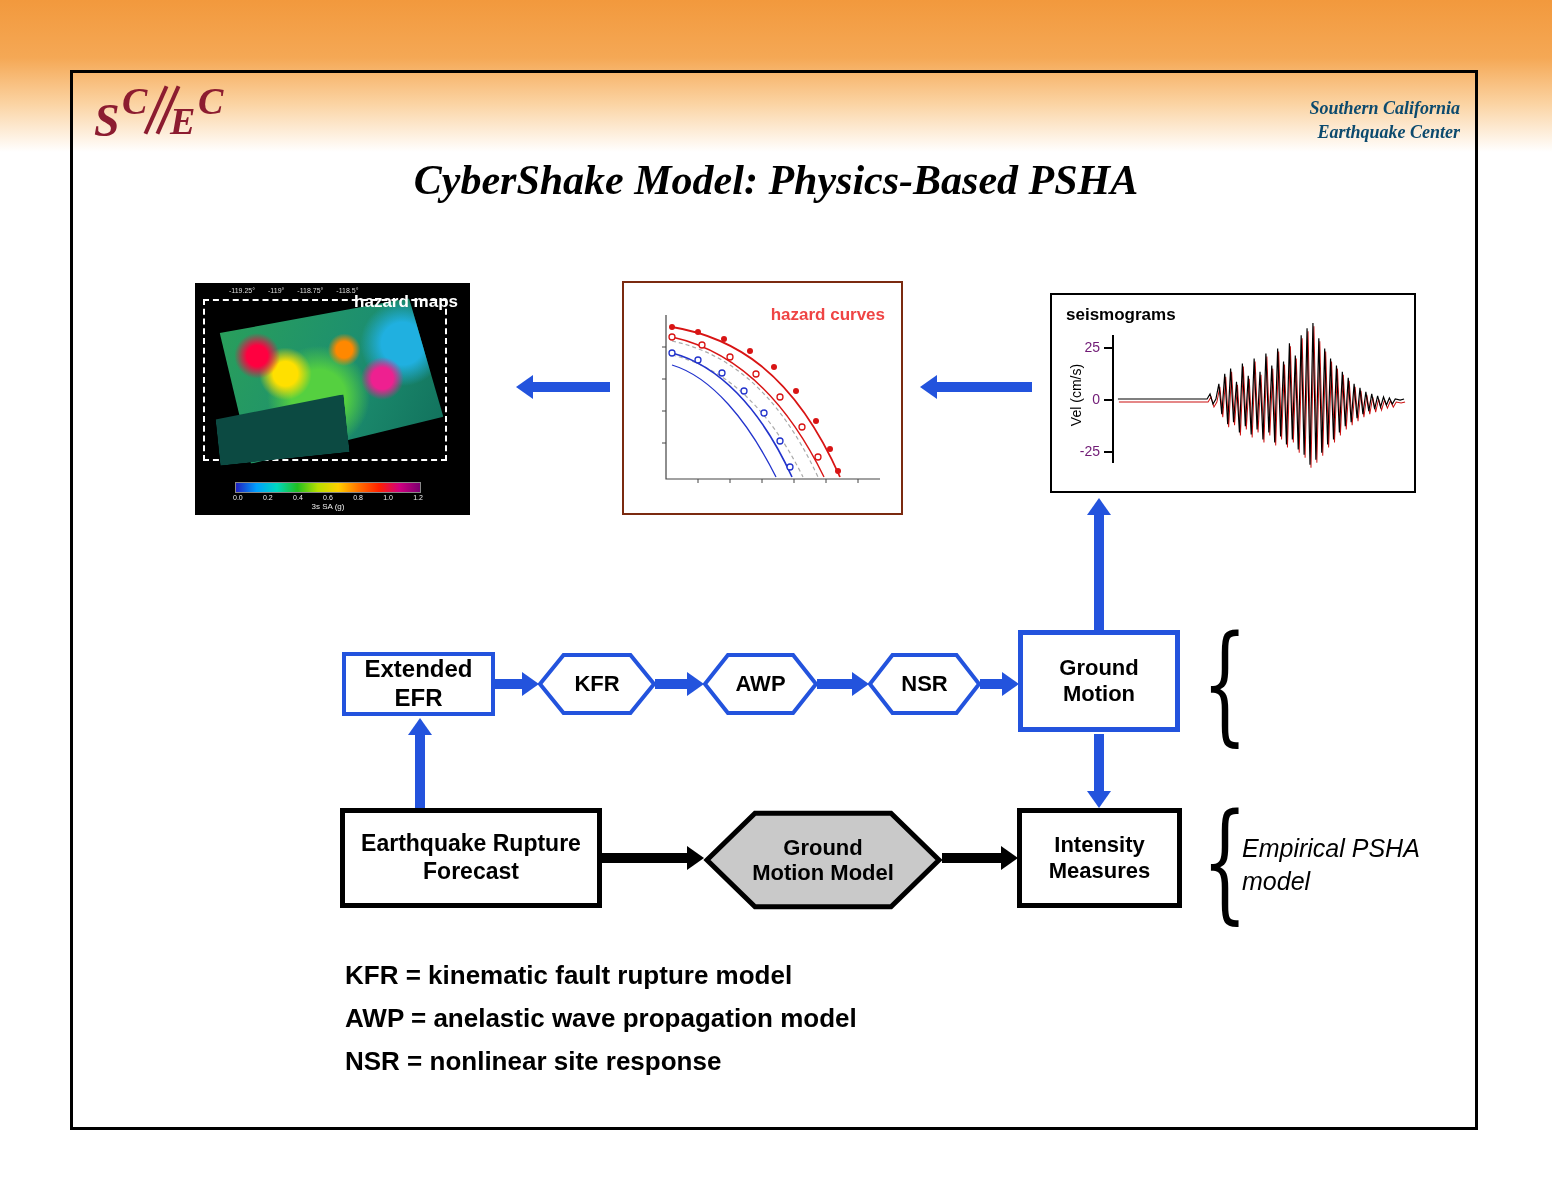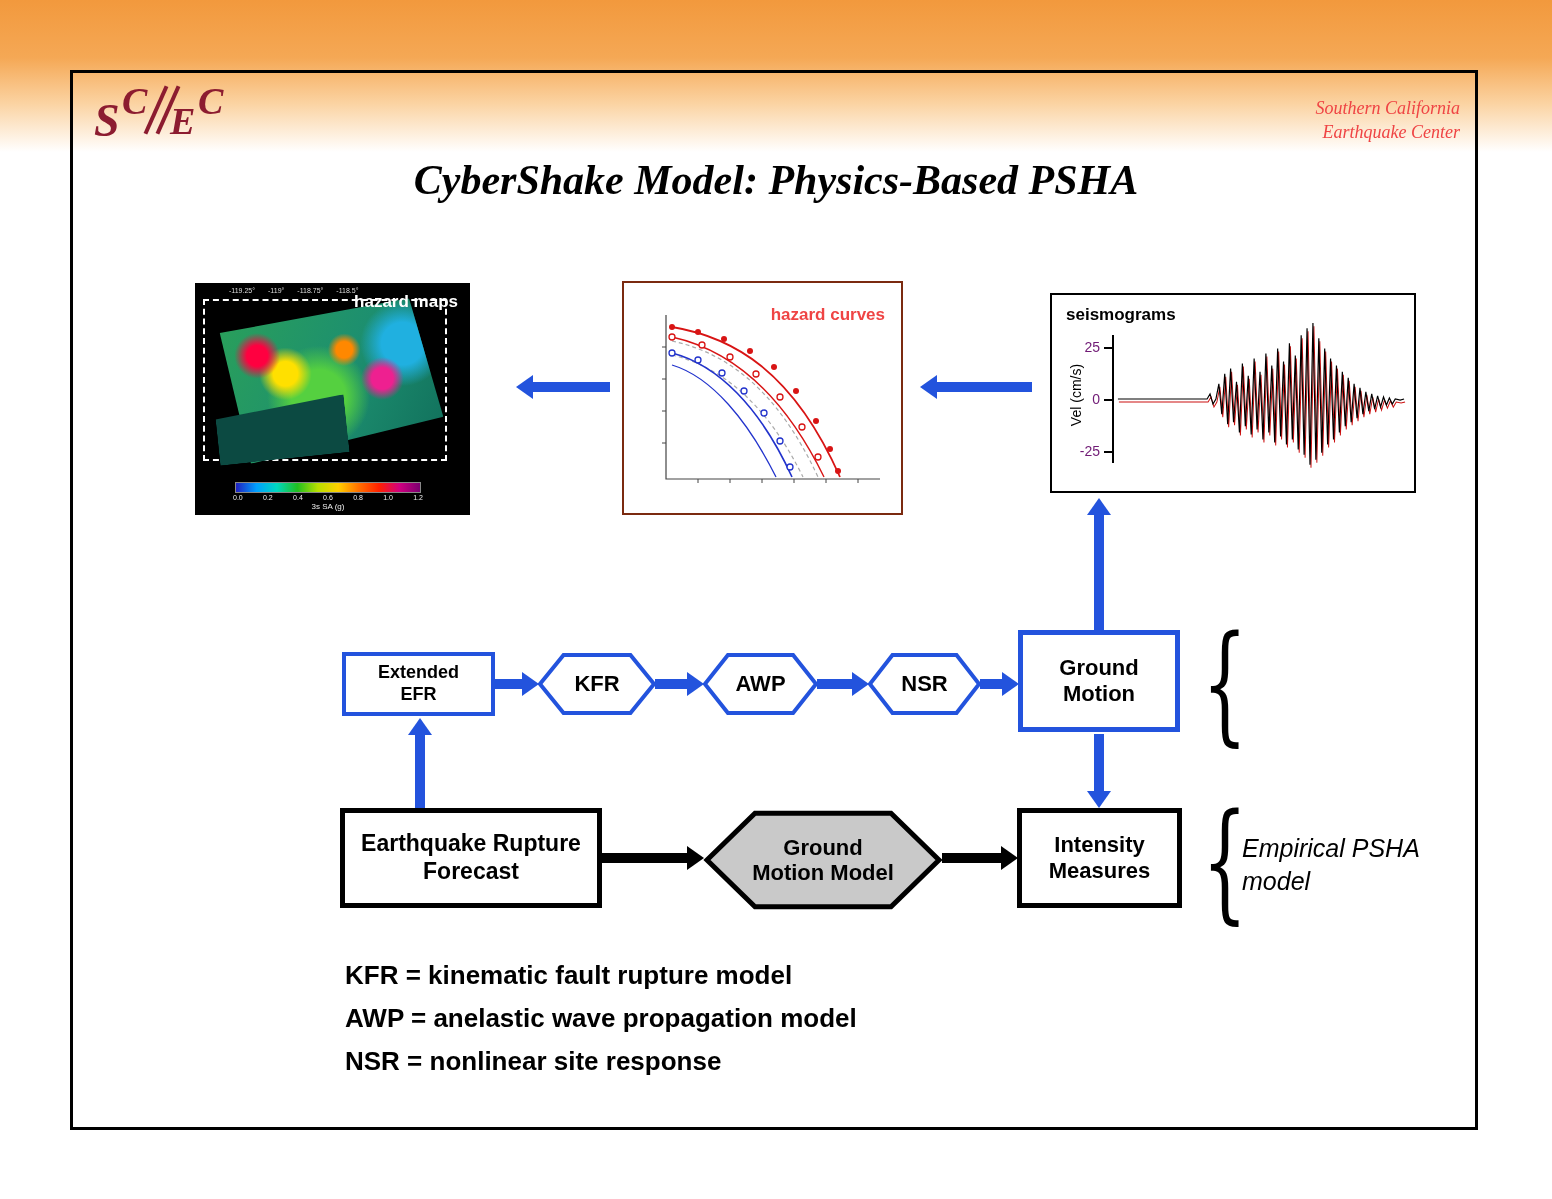--- a/index.html
+++ b/index.html
@@ -18,22 +18,22 @@
   .logo span { position: absolute; line-height: 1; }
   .logo .l-s  { left: 2px;  top: 18px; font-size: 46px; }
   .logo .l-c1 { left: 30px; top: 2px;  font-size: 38px; }
   .logo .l-e  { left: 78px; top: 22px; font-size: 38px; }
   .logo .l-c2 { left: 106px;top: 2px;  font-size: 38px; }
   .logo .slash { position: absolute; width: 4px; height: 52px; background: #8c1c30; transform: rotate(24deg); }
   .logo .s1 { left: 62px; top: 4px; }
   .logo .s2 { left: 74px; top: 4px; }
 
   .org { position: absolute; right: 92px; top: 96px; text-align: right;
-    font-family: "Liberation Serif", serif; font-style: italic; font-weight: normal;
-    font-size: 18px; color: #ef4444; line-height: 1.35; }
+    font-family: "Liberation Serif", serif; font-style: italic; font-weight: bold;
+    font-size: 18px; color: #0c4a6e; line-height: 1.35; }
 
   .title { position: absolute; left: 0; right: 0; top: 156px; margin: 0; text-align: center;
     font-family: "Liberation Serif", serif; font-style: italic; font-weight: bold;
     font-size: 42px; color: #000; }
 
   
   .panel { position: absolute; }
   .panel-maps { left: 195px; top: 283px; width: 275px; height: 232px; background: #000; }
   .maps-label { position: absolute; right: 12px; top: 9px; color: #fff; font-weight: bold; font-size: 17px; z-index: 4; }
   .maps-axis-top { position: absolute; left: 34px; top: 4px; display: flex; gap: 13px;
@@ -74,21 +74,21 @@
     font-size: 14px; text-align: center; color: #000; }
   .seis-ytick { position: absolute; left: 16px; width: 32px; text-align: right; font-size: 14px; color: #701a75; }
   .seis-tickmark { position: absolute; left: 52px; width: 8px; height: 2px; background: #000; }
   .seis-axis { position: absolute; left: 60px; top: 40px; width: 2px; height: 128px; background: #000; }
   .seis-wave { position: absolute; left: 62px; top: 18px; width: 294px; height: 172px; }
 
   
   .fbox { position: absolute; background: #fff; display: flex; flex-direction: column;
     align-items: center; justify-content: center; text-align: center;
     font-weight: bold; color: #000; line-height: 1.2; }
-  .b-efr { left: 342px; top: 652px; width: 153px; height: 64px; border: 4px solid #2353dd; font-size: 18px; }
+  .b-efr { left: 342px; top: 652px; width: 153px; height: 64px; border: 4px solid #2353dd; font-size: 24px; }
   .b-gm  { left: 1018px; top: 630px; width: 162px; height: 102px; border: 5px solid #2353dd; font-size: 22px; }
   .b-erf { left: 340px; top: 808px; width: 262px; height: 100px; border: 5px solid #000; font-size: 23px; }
   .b-im  { left: 1017px; top: 808px; width: 165px; height: 100px; border: 5px solid #000; font-size: 22px; }
 
   .hex { position: absolute; }
   .hex svg { position: absolute; left: 0; top: 0; width: 100%; height: 100%; }
   .hex .lbl { position: absolute; inset: 0; display: flex; flex-direction: column;
     align-items: center; justify-content: center; font-weight: bold; font-size: 22px;
     color: #000; line-height: 1.15; text-align: center; }
   .h-kfr { left: 538px; top: 653px; width: 118px; height: 62px; }

